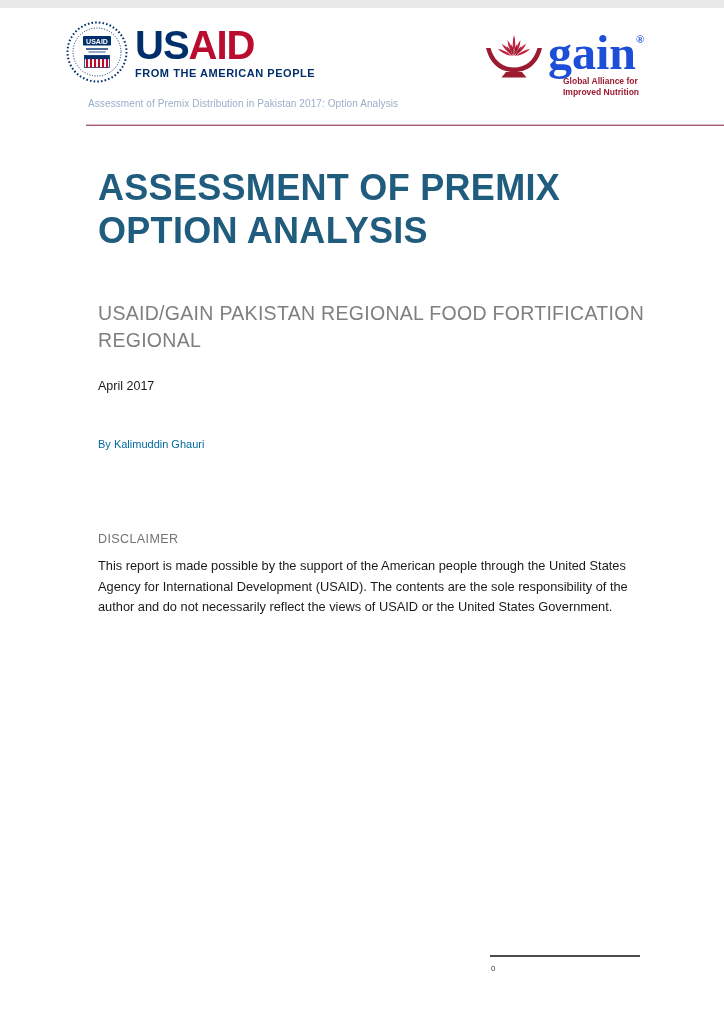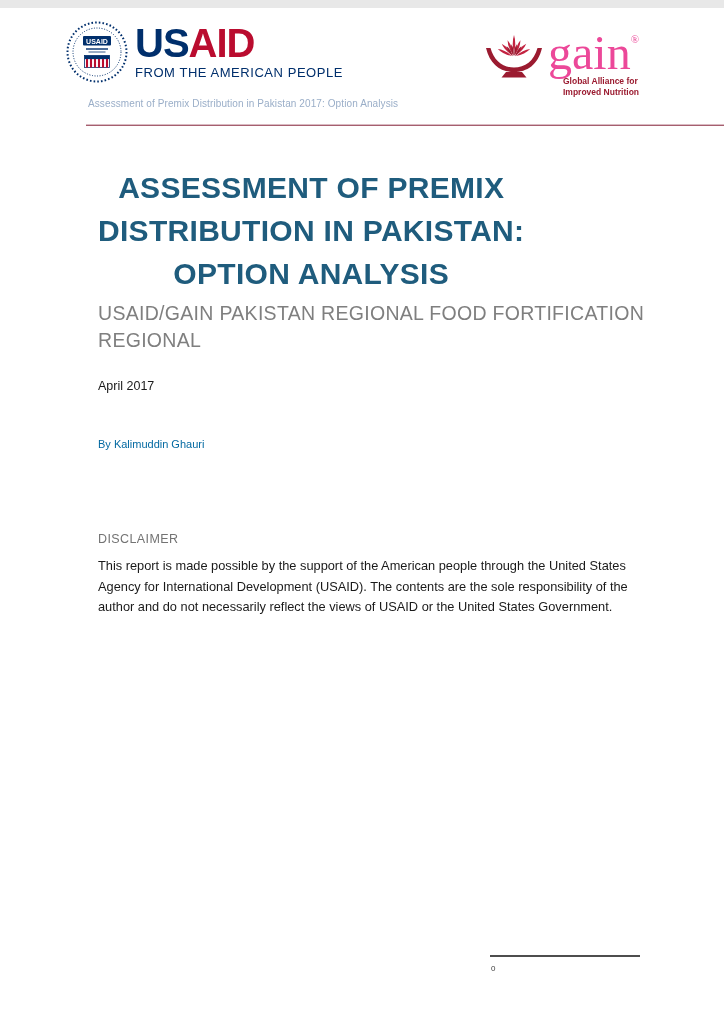--- a/index.html
+++ b/index.html
@@ -27,43 +27,44 @@
   .usaid-word {
     font-size: 40px;
     font-weight: bold;
     letter-spacing: -1px;
     line-height: 38px;
     font-family: "Liberation Sans", sans-serif;
   }
   .usaid-word .us { color: #002F6C; }
   .usaid-word .aid { color: #BA0C2F; }
   .usaid-tagline {
-    font-size: 13px;
-    font-weight: normal;
+    font-size: 11px;
+    font-weight: bold;
     letter-spacing: 0.55px;
     color: #002F6C;
     margin-top: 3px;
   }
 
   
   .gain-logo {
     position: absolute;
     left: 484px; top: 11px;
     display: flex;
     align-items: flex-start;
     gap: 4px;
   }
   .gain-bowl { width: 60px; height: 58px; margin-top: 4px; }
   .gain-right { display: flex; flex-direction: column; }
   .gain-word {
     font-family: "Liberation Serif", serif;
     font-size: 48px;
     line-height: 40px;
-    color: #ec4899;
+    color: #1d4ed8;
     letter-spacing: 0px;
+    font-weight: bold;
   }
   .gain-word .tm { font-size: 11px; vertical-align: 26px; }
   .gain-tagline {
     padding-left: 15px;
     margin-top: 3px;
     font-size: 8.5px;
     font-weight: bold;
     color: #9B1B30;
     line-height: 11px;
   }
@@ -87,26 +88,25 @@
     left: 86px; right: 0; top: 116px;
     height: 2px;
     background: #A65F6F;
     border-top: 1px solid #D9BAC2;
   }
 
   
   .doc-title {
     position: absolute;
     left: 98px; top: 158px;
-    font-size: 30px;
+    font-size: 36px;
     font-weight: bold;
     line-height: 43px;
     letter-spacing: 0.3px;
     color: #1F5C7D;
-    text-align: center;
   }
   .doc-subtitle {
     position: absolute;
     left: 98px; top: 292px;
     font-size: 19.5px;
     line-height: 26.5px;
     letter-spacing: 0.3px;
     color: #7F7F7F;
   }
 
@@ -214,21 +214,20 @@
     </div>
   </div>
 
   <div class="header-text">
     <div class="header-line2">Assessment of Premix Distribution in Pakistan 2017: Option Analysis</div>
   </div>
   <div class="header-rule"></div>
 
   <div class="doc-title">
     <div>ASSESSMENT OF PREMIX</div>
-    <div>DISTRIBUTION IN PAKISTAN:</div>
     <div>OPTION ANALYSIS</div>
   </div>
 
   <div class="doc-subtitle">
     <div>USAID/GAIN PAKISTAN REGIONAL FOOD FORTIFICATION</div>
     <div>REGIONAL</div>
   </div>
 
   <div class="doc-date">April 2017</div>
   <div class="doc-author">By Kalimuddin Ghauri</div>

